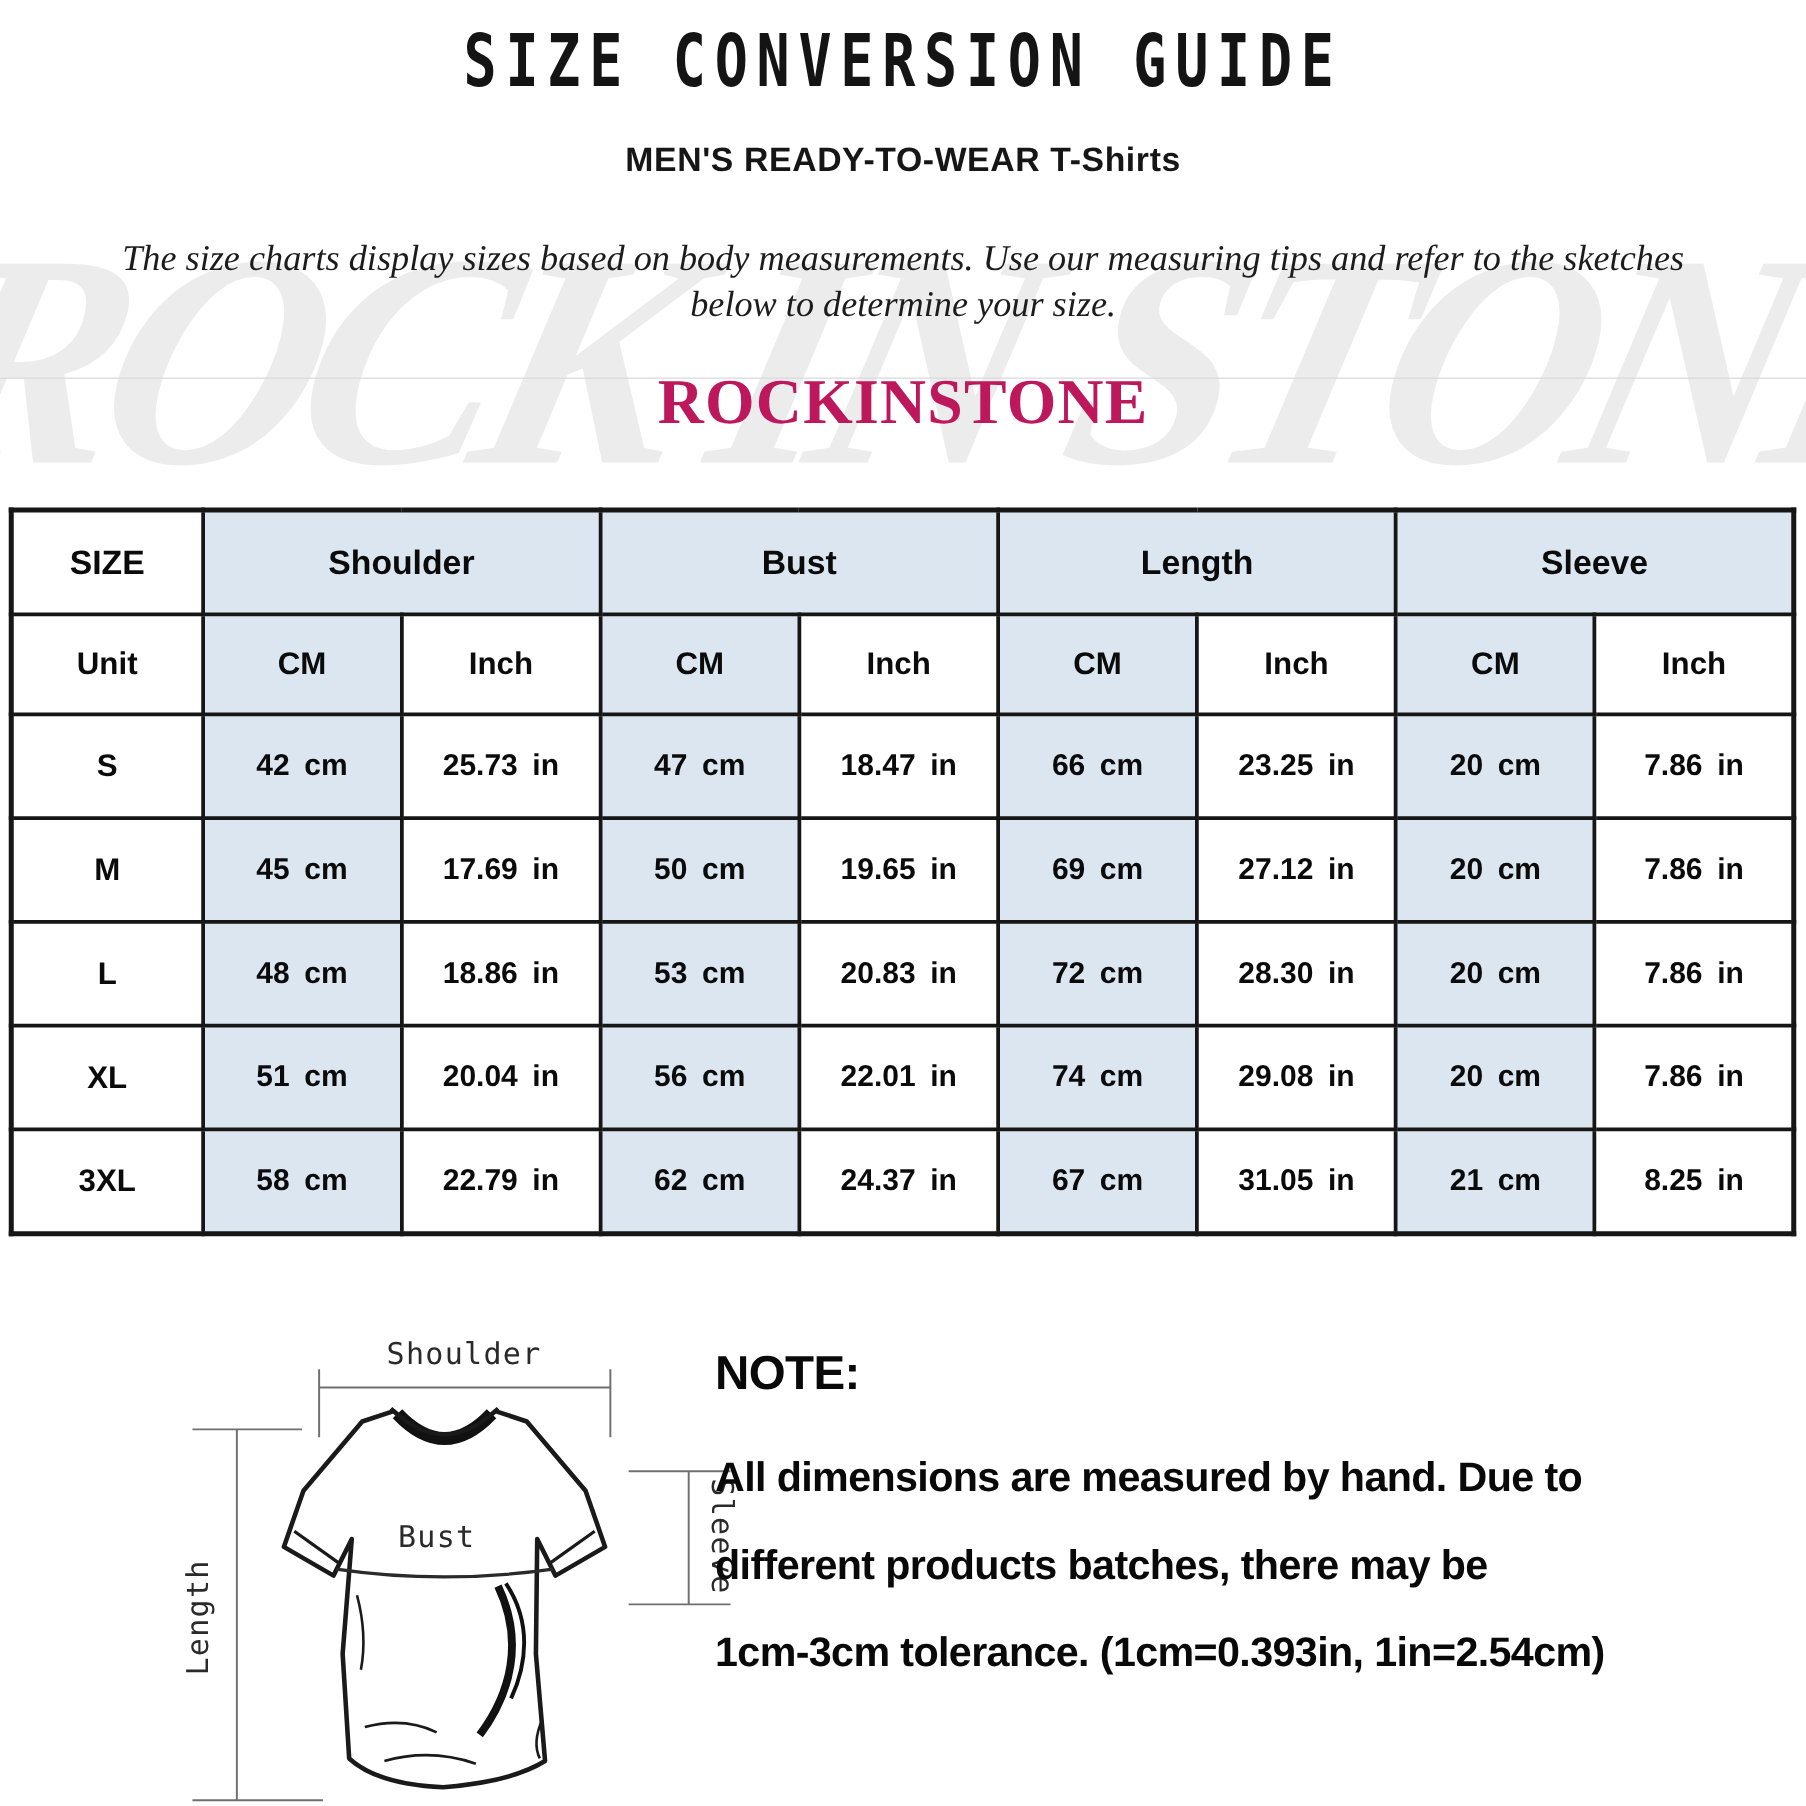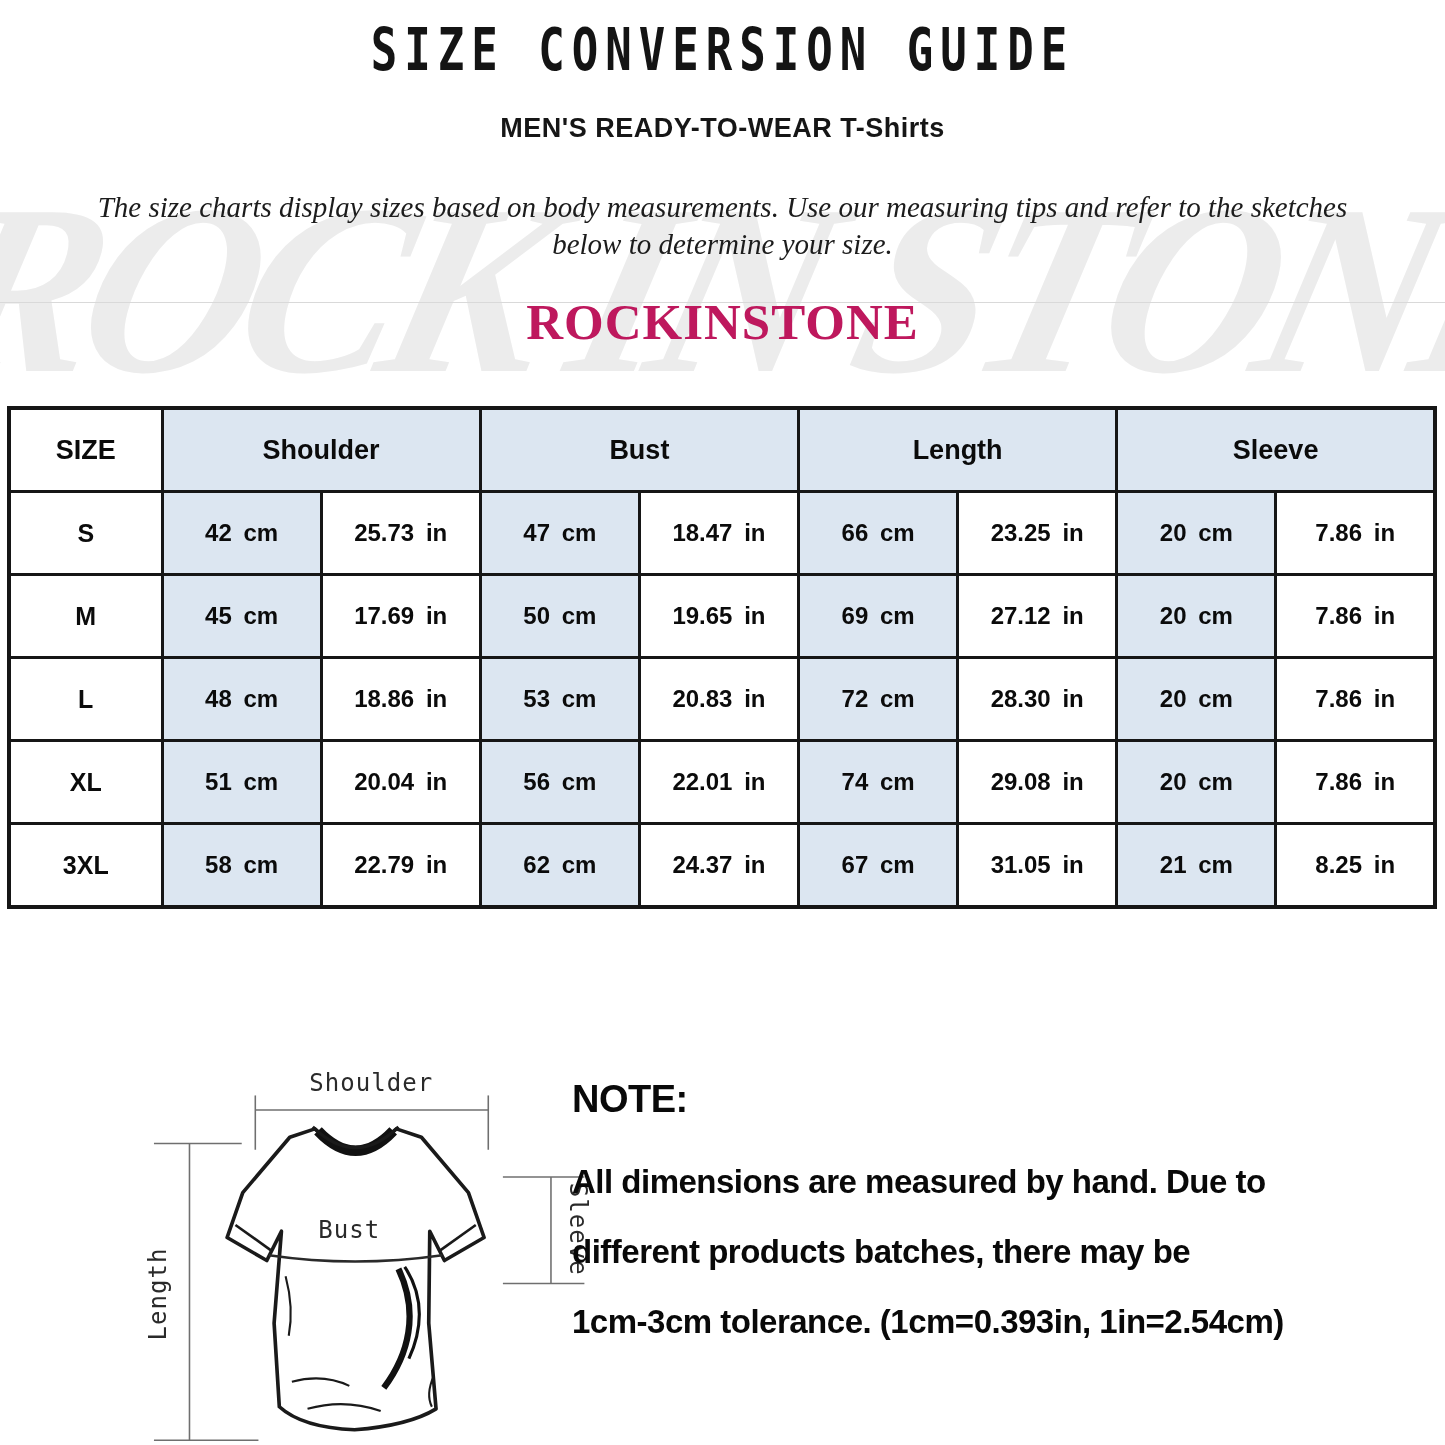--- a/index.html
+++ b/index.html
@@ -97,20 +97,31 @@
       <col>
       <col>
   </colgroup>
   <tbody>
       <tr class="r-group">
     <td>SIZE</td>
     <td colspan="2" class="blue">Shoulder</td>
     <td colspan="2" class="blue">Bust</td>
     <td colspan="2" class="blue">Length</td>
     <td colspan="2" class="blue">Sleeve</td>
+  </tr>
+  <tr class="r-unit">
+    <td>Unit</td>
+    <td class="blue">CM</td>
+    <td>Inch</td>
+    <td class="blue">CM</td>
+    <td>Inch</td>
+    <td class="blue">CM</td>
+    <td>Inch</td>
+    <td class="blue">CM</td>
+    <td>Inch</td>
   </tr>
   <tr class="r-data">
     <td class="szlbl">S</td>
     <td class="blue">42 cm</td>
     <td>25.73 in</td>
     <td class="blue">47 cm</td>
     <td>18.47 in</td>
     <td class="blue">66 cm</td>
     <td>23.25 in</td>
     <td class="blue">20 cm</td>

